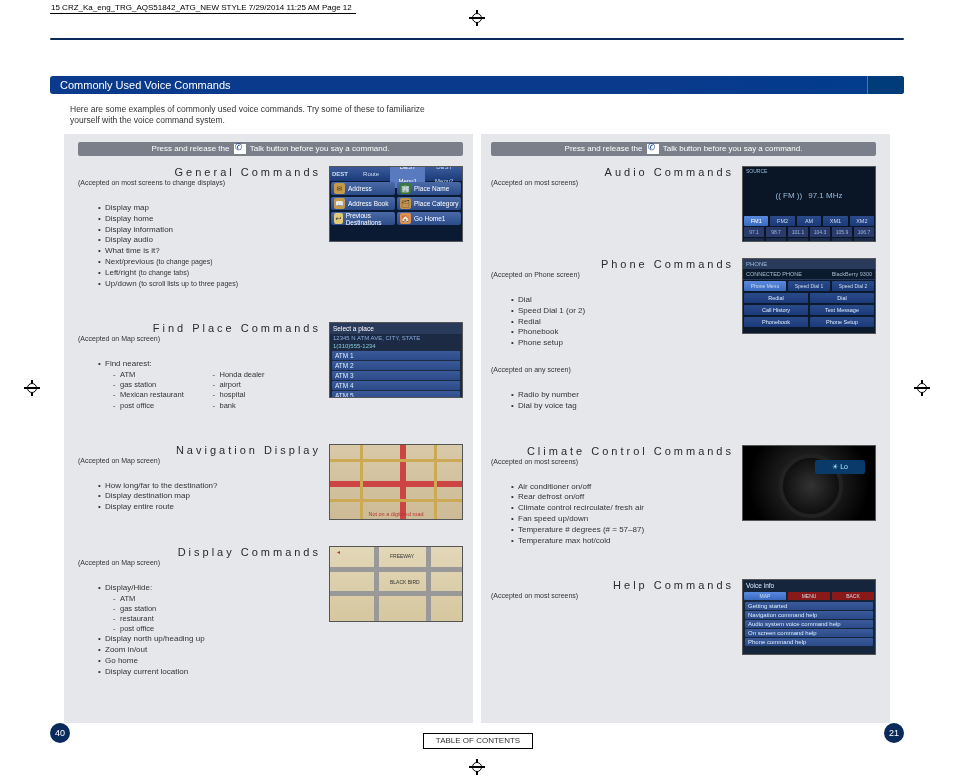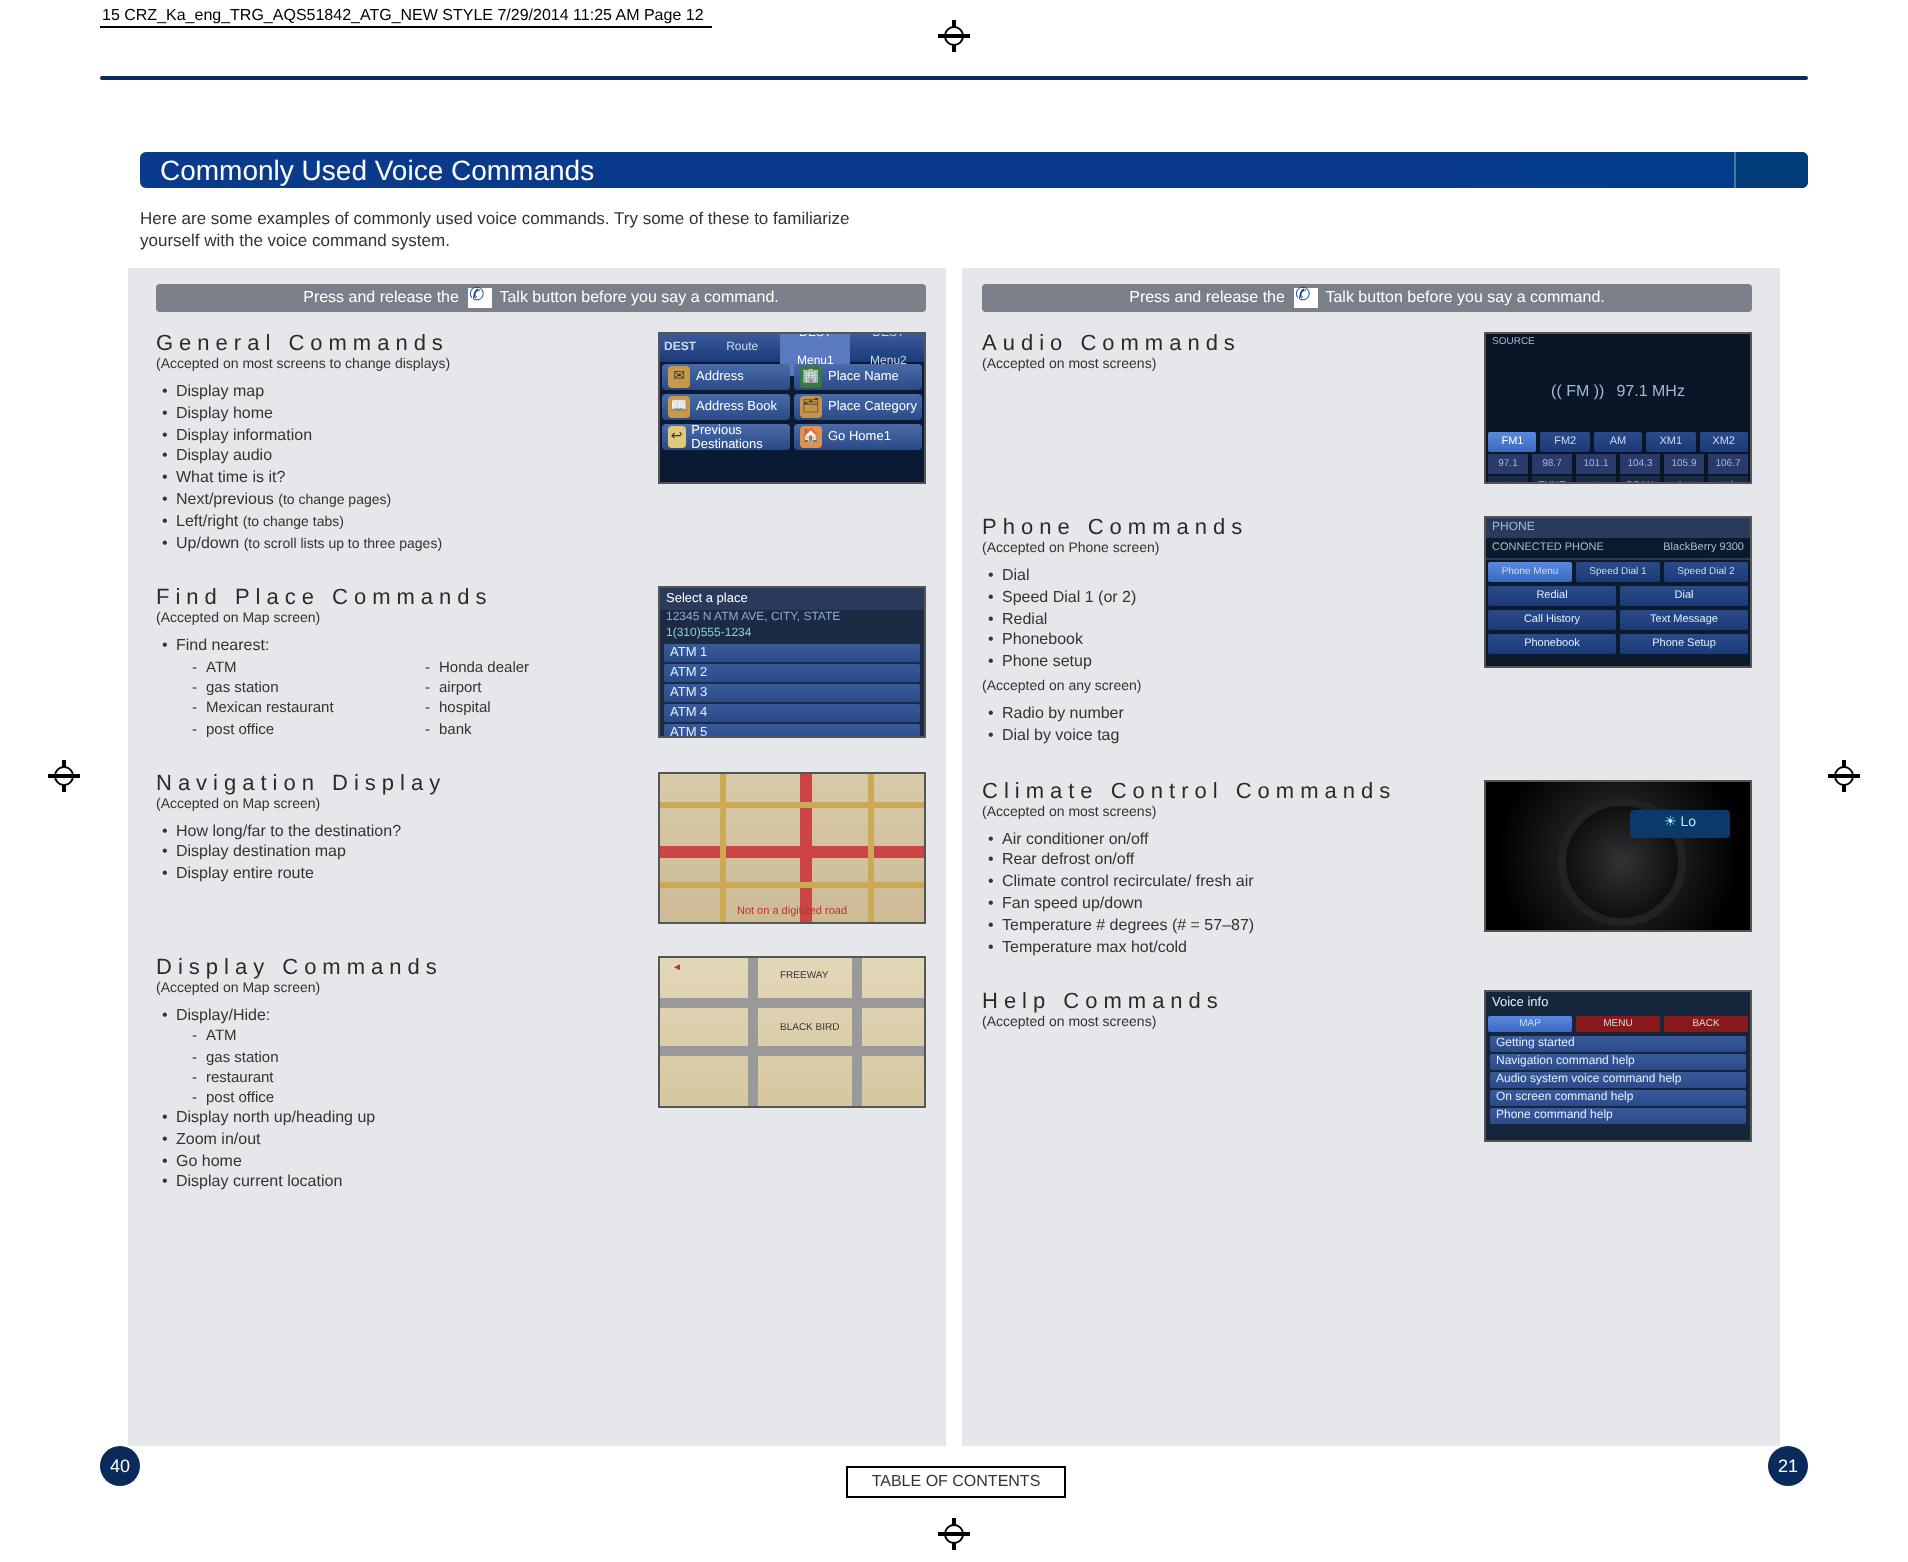--- a/index.html
+++ b/index.html
@@ -61,25 +61,24 @@
     content:""; position:absolute; top:-2px; width:10px; height:10px;
   }
   .title-bar {
     position:absolute;
     top:38px;
     left:0; right:0;
     height:18px;
     background: linear-gradient(to right, #0a3a8c 0%, #0a3a8c 70%, #003c8c 100%);
     border-radius: 3px;
     color:#fff;
-    font-size:14px;
+    font-size:11px;
     line-height:18px;
     padding-left:10px;
     box-sizing:border-box;
-    margin-left:20px;
   }
   .title-bar::after {
     content:"";
     position:absolute;
     right:0; top:0;
     width:36px; height:18px;
     background:#003c7a;
     border-top-right-radius:3px;
     border-bottom-right-radius:3px;
     border-left:1px solid rgba(255,255,255,0.3);
@@ -151,29 +150,30 @@
     flex: 1 1 auto;
     padding-right:8px;
   }
   .section-title {
     font-family: Arial, sans-serif;
     font-size:11px;
     color:#2a2a2a;
     letter-spacing:3px;
     font-weight:normal;
     margin:0 0 1px 0;
+    text-align:right;
   }
   .section-sub {
     font-size:7px;
     color:#333;
     margin:0 0 5px 0;
   }
   ul.cmds {
     list-style:none;
-    margin:0;
+    margin:17px;
     padding:0;
   }
   ul.cmds > li {
     font-size:8px;
     line-height:1.35;
     position:relative;
     padding-left:10px;
   }
   ul.cmds > li::before {
     content:"•";

